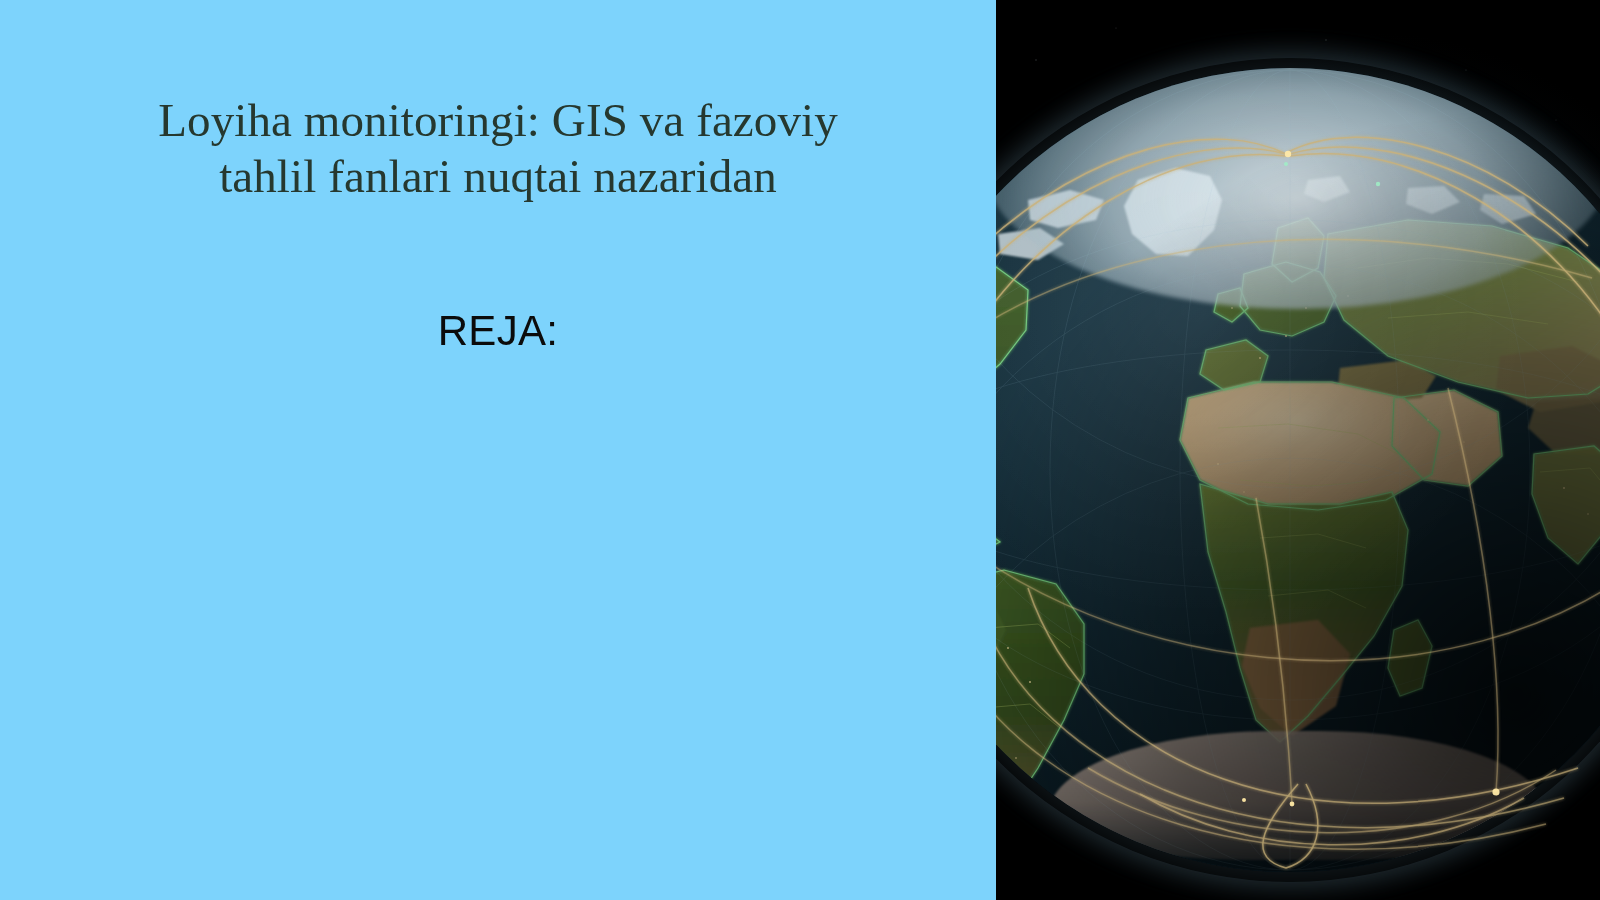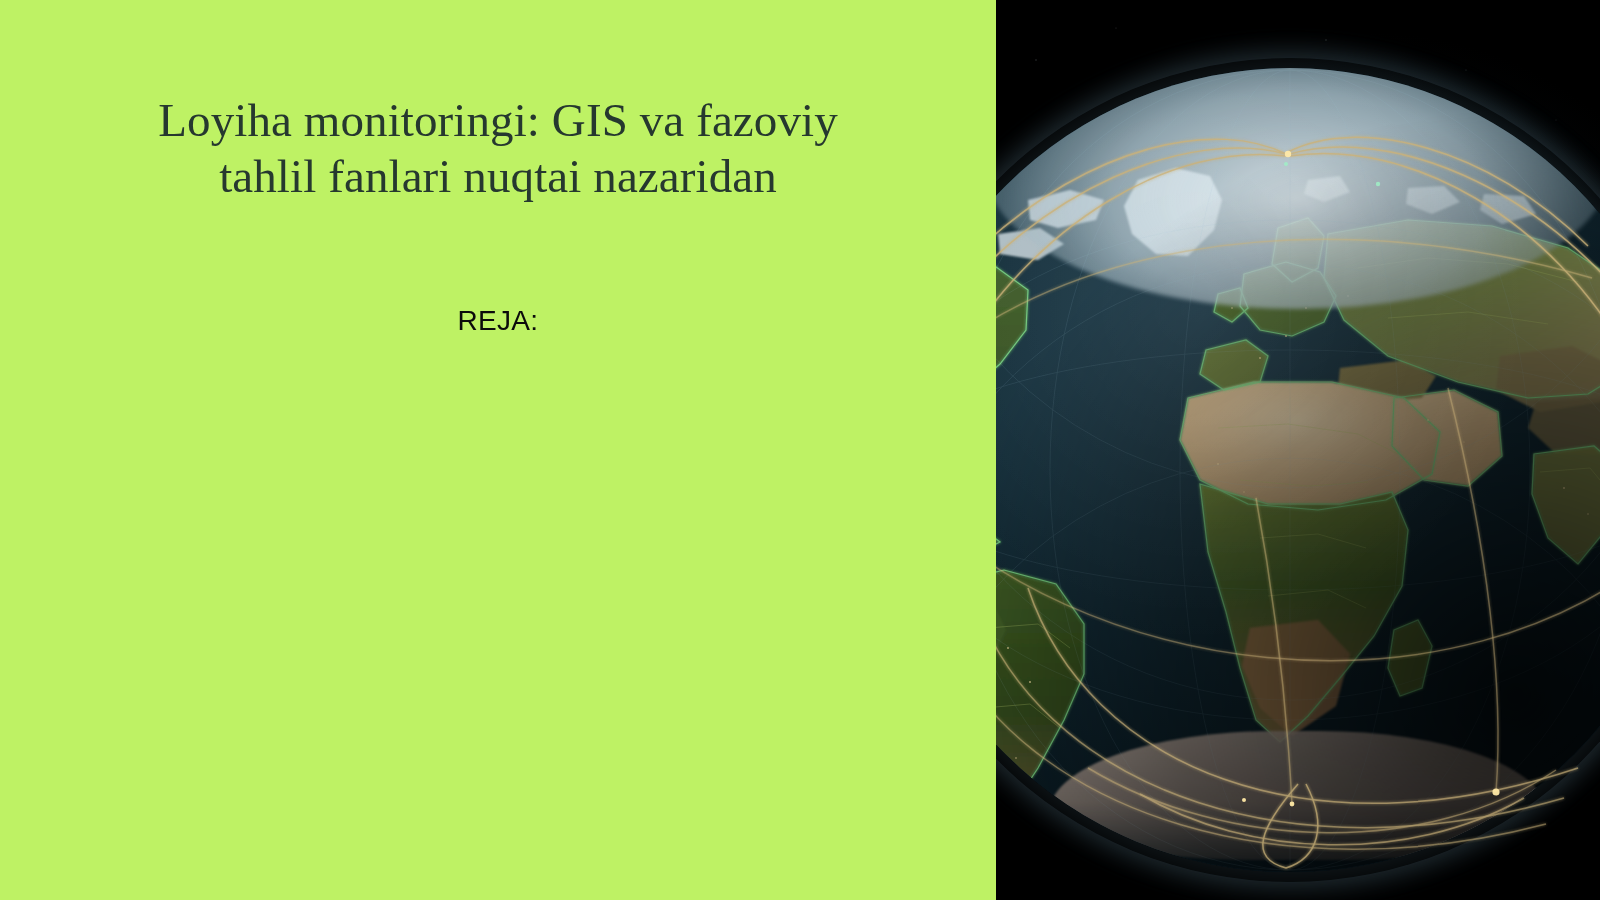--- a/index.html
+++ b/index.html
@@ -20,21 +20,21 @@
     background: #FBFAF7;
     display: flex;
     flex-direction: row;
   }
 
   
   .text-panel {
     position: relative;
     width: 996px;
     height: 900px;
-    background: #bef264;
+    background: #7dd3fc;
     box-sizing: border-box;
     padding: 12px;
   }
 
   .slide-title {
     position: absolute;
     left: 118px;
     top: 62px;
     width: 760px;
     text-align: center;
@@ -43,25 +43,25 @@
     line-height: 1.18;
     font-weight: 400;
     color: #26382F;
     letter-spacing: 0.1px;
     white-space: pre-line;
   }
 
   .reja-heading {
     position: absolute;
     left: 118px;
-    top: 282px;
+    top: 272px;
     width: 760px;
     text-align: center;
     font-family: "Liberation Sans", sans-serif;
-    font-size: 28px;
+    font-size: 42px;
     line-height: 1.12;
     font-weight: 400;
     color: #0B0B0B;
     letter-spacing: 0.3px;
   }
 
   .agenda-list {
     position: absolute;
     left: 84px;
     top: 340px;

